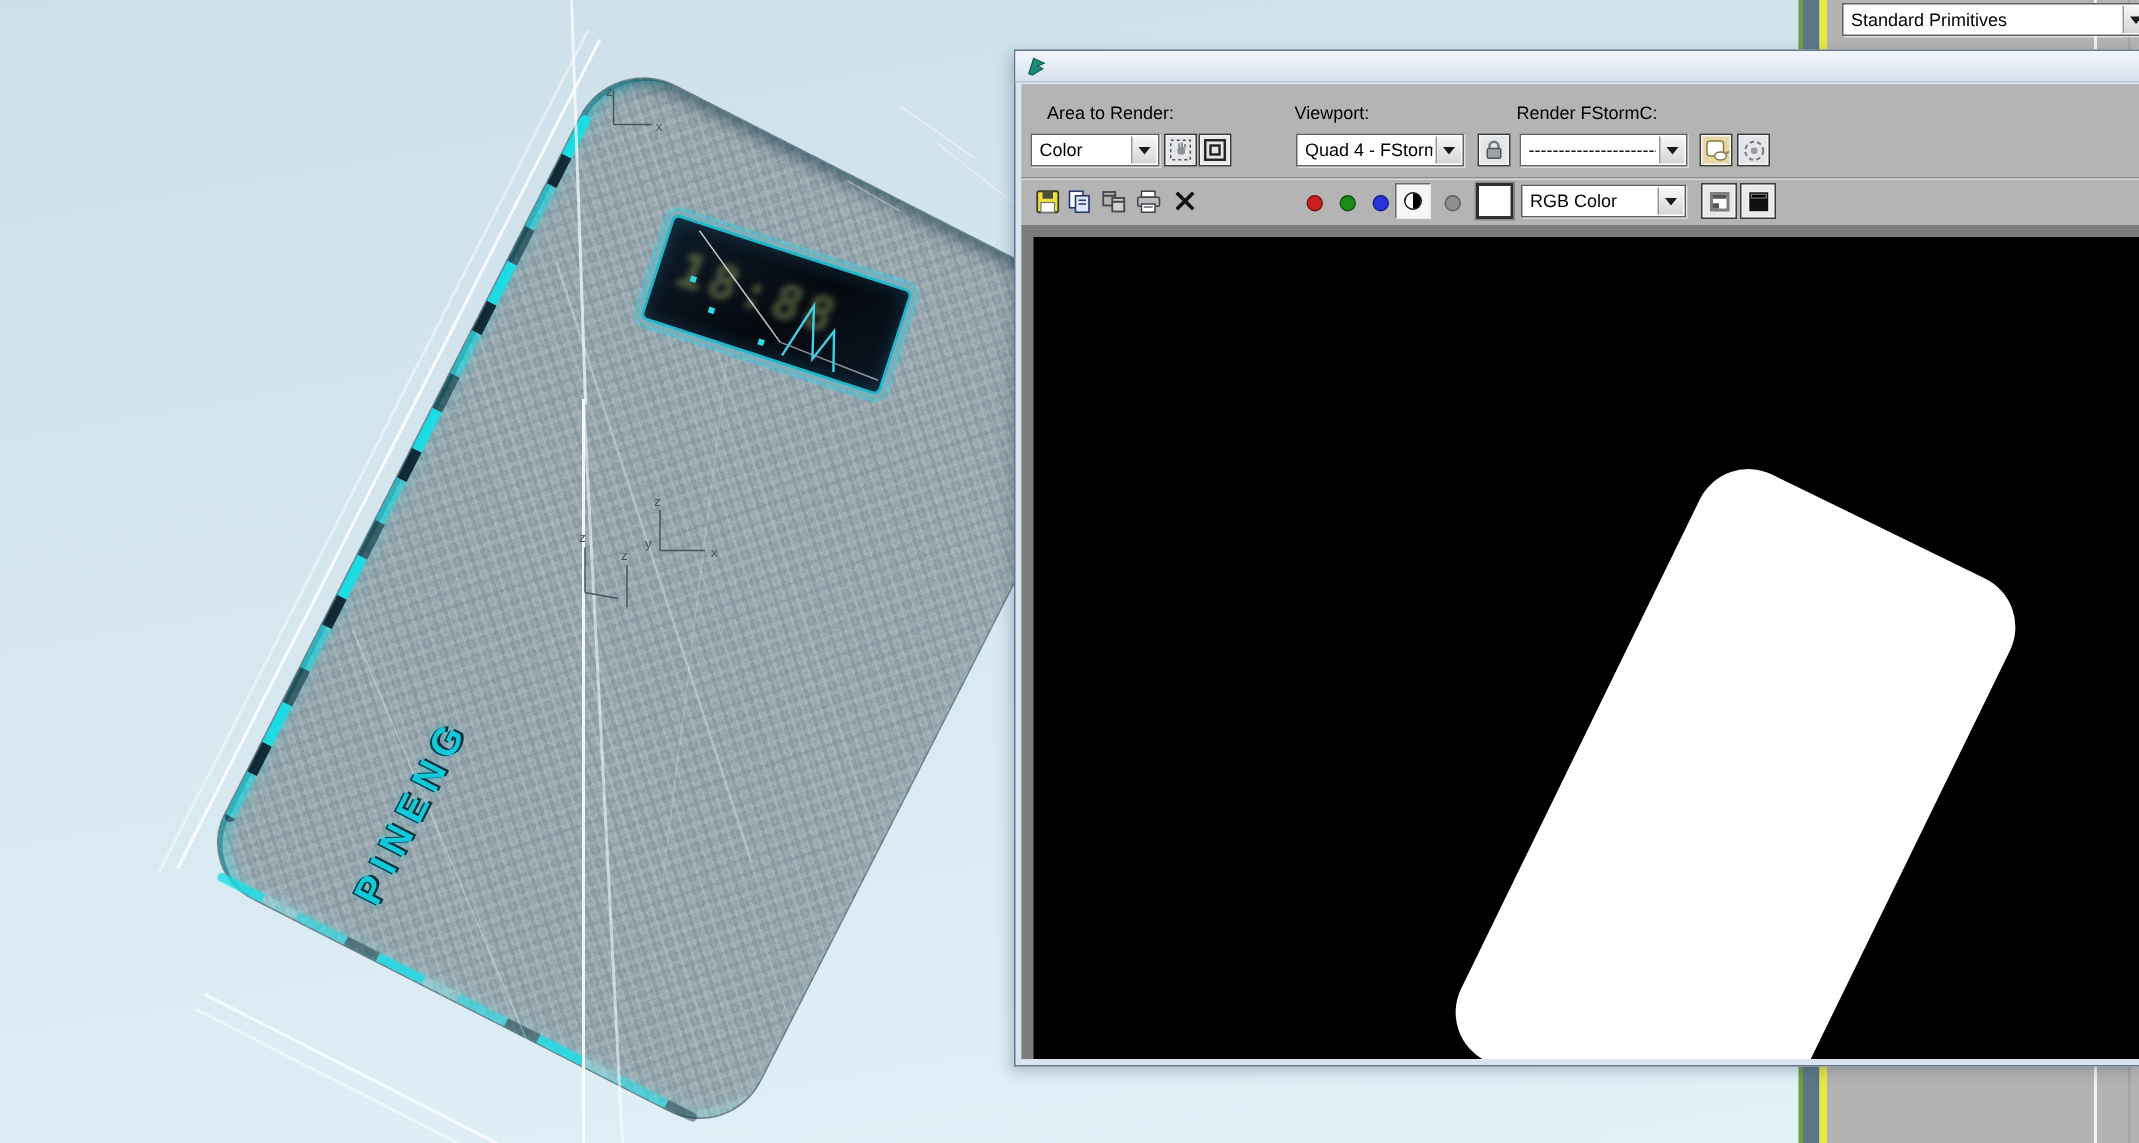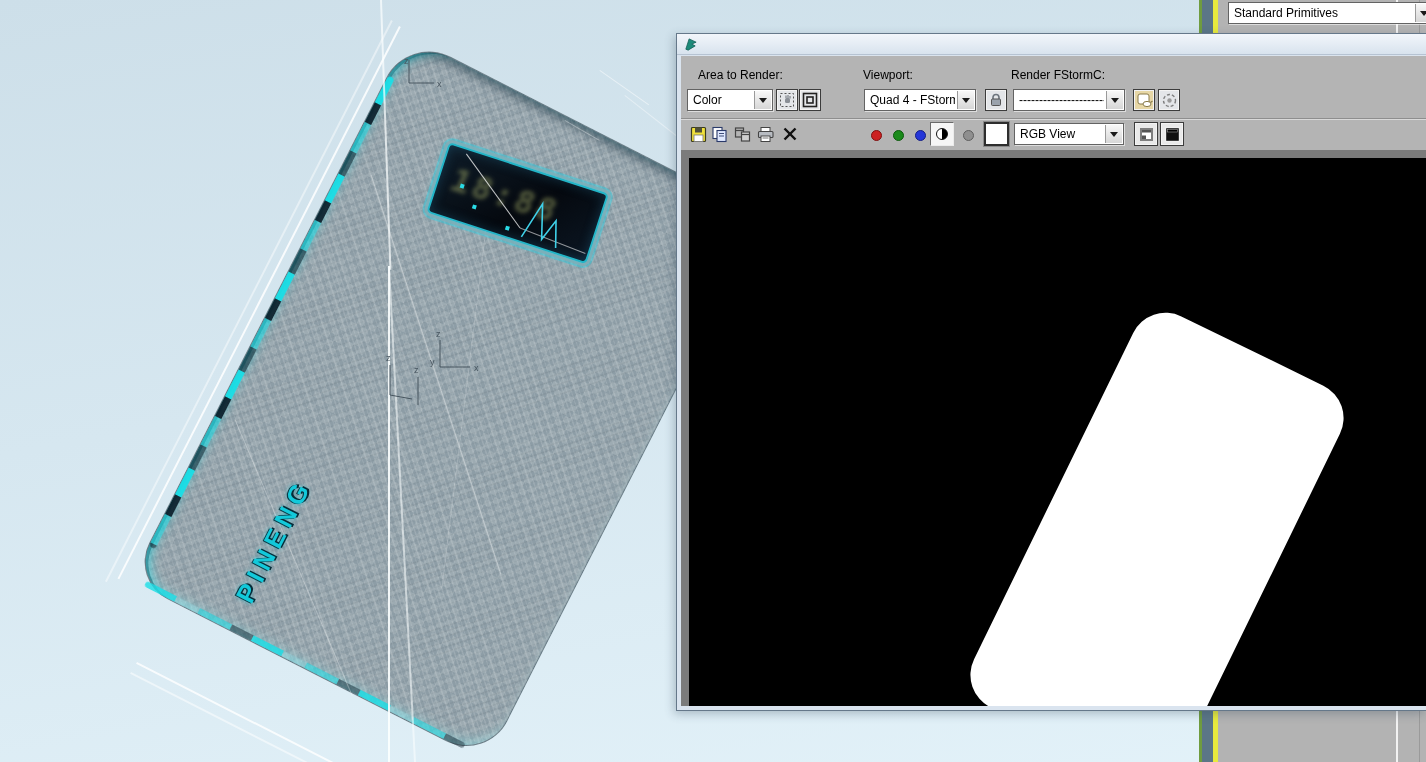--- a/index.html
+++ b/index.html
@@ -281,21 +281,21 @@
       <span class="dot" style="left:212px;background:#1a8a1a;border:1px solid #0c5a0c;"></span>
       <span class="dot" style="left:234px;background:#2436d8;border:1px solid #141e86;"></span>
       <div class="alpha-btn">
         <span class="half-circle"></span>
       </div>
       <span class="dot" style="left:282px;background:#8f8f8f;border:1px solid #5e5e5e;"></span>
 
       <div class="swatch"></div>
 
       <div class="combo" style="left:333px;top:67px;width:110px;">
-        <span class="cval">RGB View</span>
+        <span class="cval">RGB Color</span>
         <span class="carr">
             <i></i>
           </span>
       </div>
 
       <div class="tb-sq" style="left:453px;top:66px;width:24px;height:24px;background:#e9e9e9;">
         <svg width="17" height="17">
           <rect x="2" y="2" width="13" height="13" fill="#7e7e7e"></rect>
           <rect x="4" y="4" width="9" height="9" fill="#fff"></rect>
           <rect x="4" y="4" width="9" height="2.5" fill="#555"></rect>

